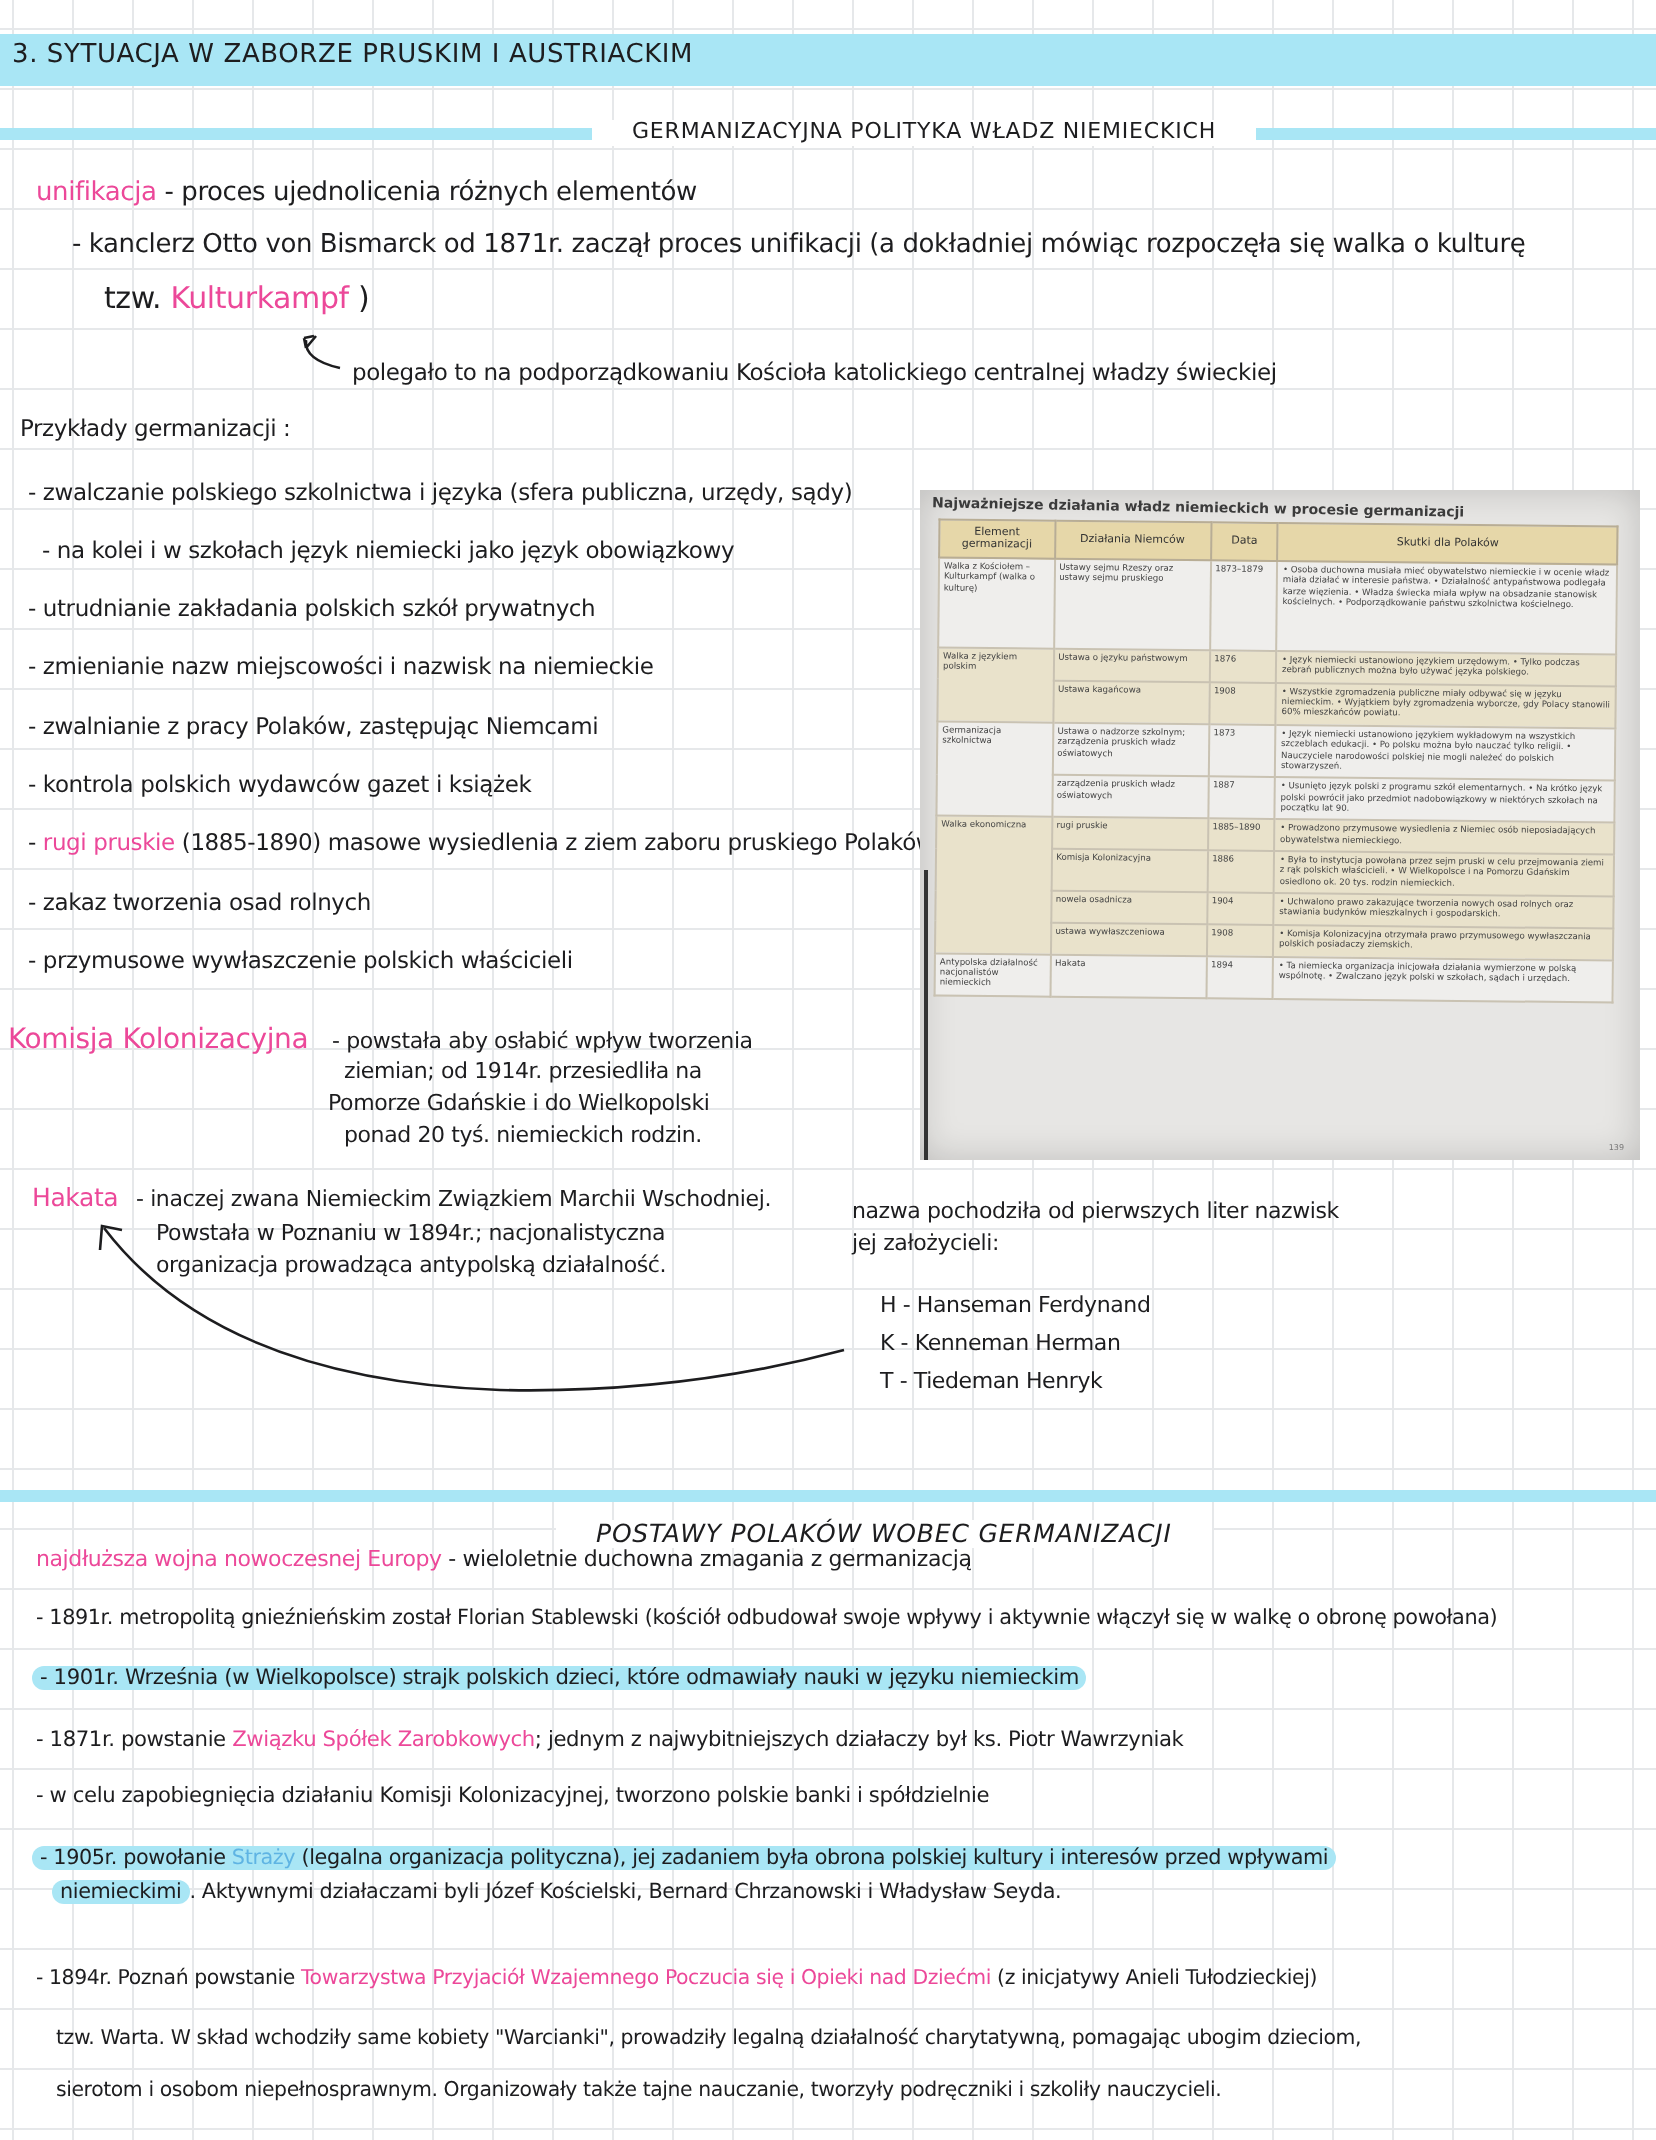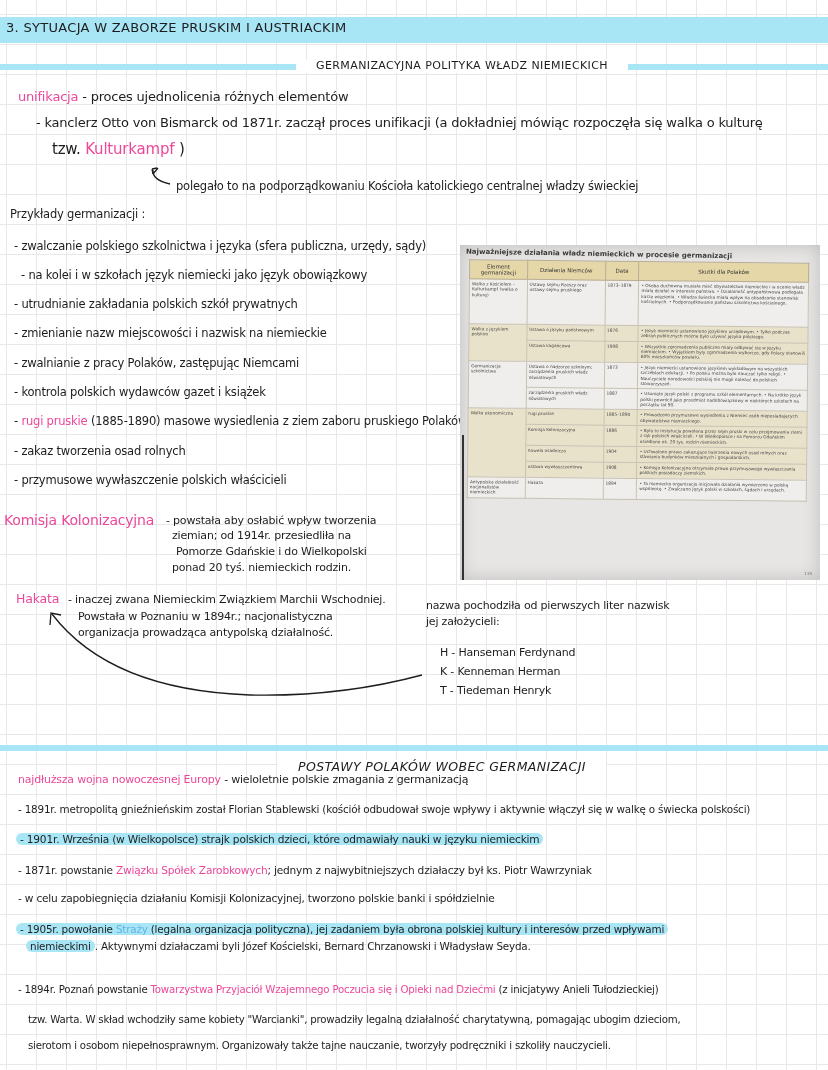--- a/index.html
+++ b/index.html
@@ -70,21 +70,21 @@
   <span>-</span>
   <span class="blue">rugi pruskie</span>
   <span>(1885-1890) masowe wysiedlenia z ziem zaboru pruskiego Polaków</span>
 </div>
 <div class="abs hand" style="left:14px;top:445px;font-size:11.5px;">- zakaz tworzenia osad rolnych</div>
 <div class="abs hand" style="left:14px;top:474px;font-size:11.5px;">- przymusowe wywłaszczenie polskich właścicieli</div>
 
 <div class="abs hand blue" style="left:4px;top:512px;font-size:14px;">Komisja Kolonizacyjna</div>
 <div class="abs hand" style="left:166px;top:515px;font-size:11px;">- powstała aby osłabić wpływ tworzenia</div>
 <div class="abs hand" style="left:172px;top:530px;font-size:11px;">ziemian; od 1914r. przesiedliła na</div>
-<div class="abs hand" style="left:176px;top:546px;font-size:11px;text-align:right;">Pomorze Gdańskie i do Wielkopolski</div>
+<div class="abs hand" style="left:164px;top:546px;font-size:11px;text-align:right;">Pomorze Gdańskie i do Wielkopolski</div>
 <div class="abs hand" style="left:172px;top:562px;font-size:11px;">ponad 20 tyś. niemieckich rodzin.</div>
 
 <div class="abs photo">
   <div class="photo-title">Najważniejsze działania władz niemieckich w procesie germanizacji</div>
   <div class="binding"></div>
   <table class="tbl">
     <thead>
       <tr>
         <th style="width:17%">Element germanizacji</th>
         <th style="width:23%">Działania Niemców</th>
@@ -167,23 +167,23 @@
 <svg class="arrow" style="left:0;top:0;" width="828" height="1070">
   <path d="M52 614 Q110 690 250 695 Q340 697 422 675" stroke="#1d1d1f" stroke-width="1.3" fill="none"></path>
   <path d="M50 625 L51 613 L61 615" stroke="#1d1d1f" stroke-width="1.3" fill="none"></path>
 </svg>
 
 <div class="abs rule" style="left:0;top:745px;width:828px;"></div>
 <div class="abs hand section-title" style="left:278px;top:760px;font-size:12.5px;font-style:italic;">Postawy Polaków wobec germanizacji</div>
 
 <div class="abs hand" style="left:18px;top:774px;font-size:11px;">
   <span class="blue">najdłuższa wojna nowoczesnej Europy</span>
-  <span>- wieloletnie polskie zmagania z germanizacją</span>
-</div>
-<div class="abs hand" style="left:18px;top:804px;font-size:10.4px;">- 1891r. metropolitą gnieźnieńskim został Florian Stablewski (kościół odbudował swoje wpływy i aktywnie włączył się w walkę o świecka polskości)</div>
+  <span>- wieloletnie duchowna zmagania z germanizacją</span>
+</div>
+<div class="abs hand" style="left:18px;top:804px;font-size:10.4px;">- 1891r. metropolitą gnieźnieńskim został Florian Stablewski (kościół odbudował swoje wpływy i aktywnie włączył się w walkę o obronę powołana)</div>
 <div class="abs hand" style="left:16px;top:833px;font-size:10.6px;">
   <span class="highlight">- 1901r. Września (w Wielkopolsce) strajk polskich dzieci, które odmawiały nauki w języku niemieckim</span>
 </div>
 <div class="abs hand" style="left:18px;top:864px;font-size:10.6px;">
   <span>- 1871r. powstanie</span>
   <span class="blue">Związku Spółek Zarobkowych</span><span>; jednym z najwybitniejszych działaczy był ks. Piotr Wawrzyniak</span>
 </div>
 <div class="abs hand" style="left:18px;top:892px;font-size:10.6px;">- w celu zapobiegnięcia działaniu Komisji Kolonizacyjnej, tworzono polskie banki i spółdzielnie</div>
 <div class="abs hand" style="left:16px;top:924px;font-size:10.4px;">
   <span class="highlight">

